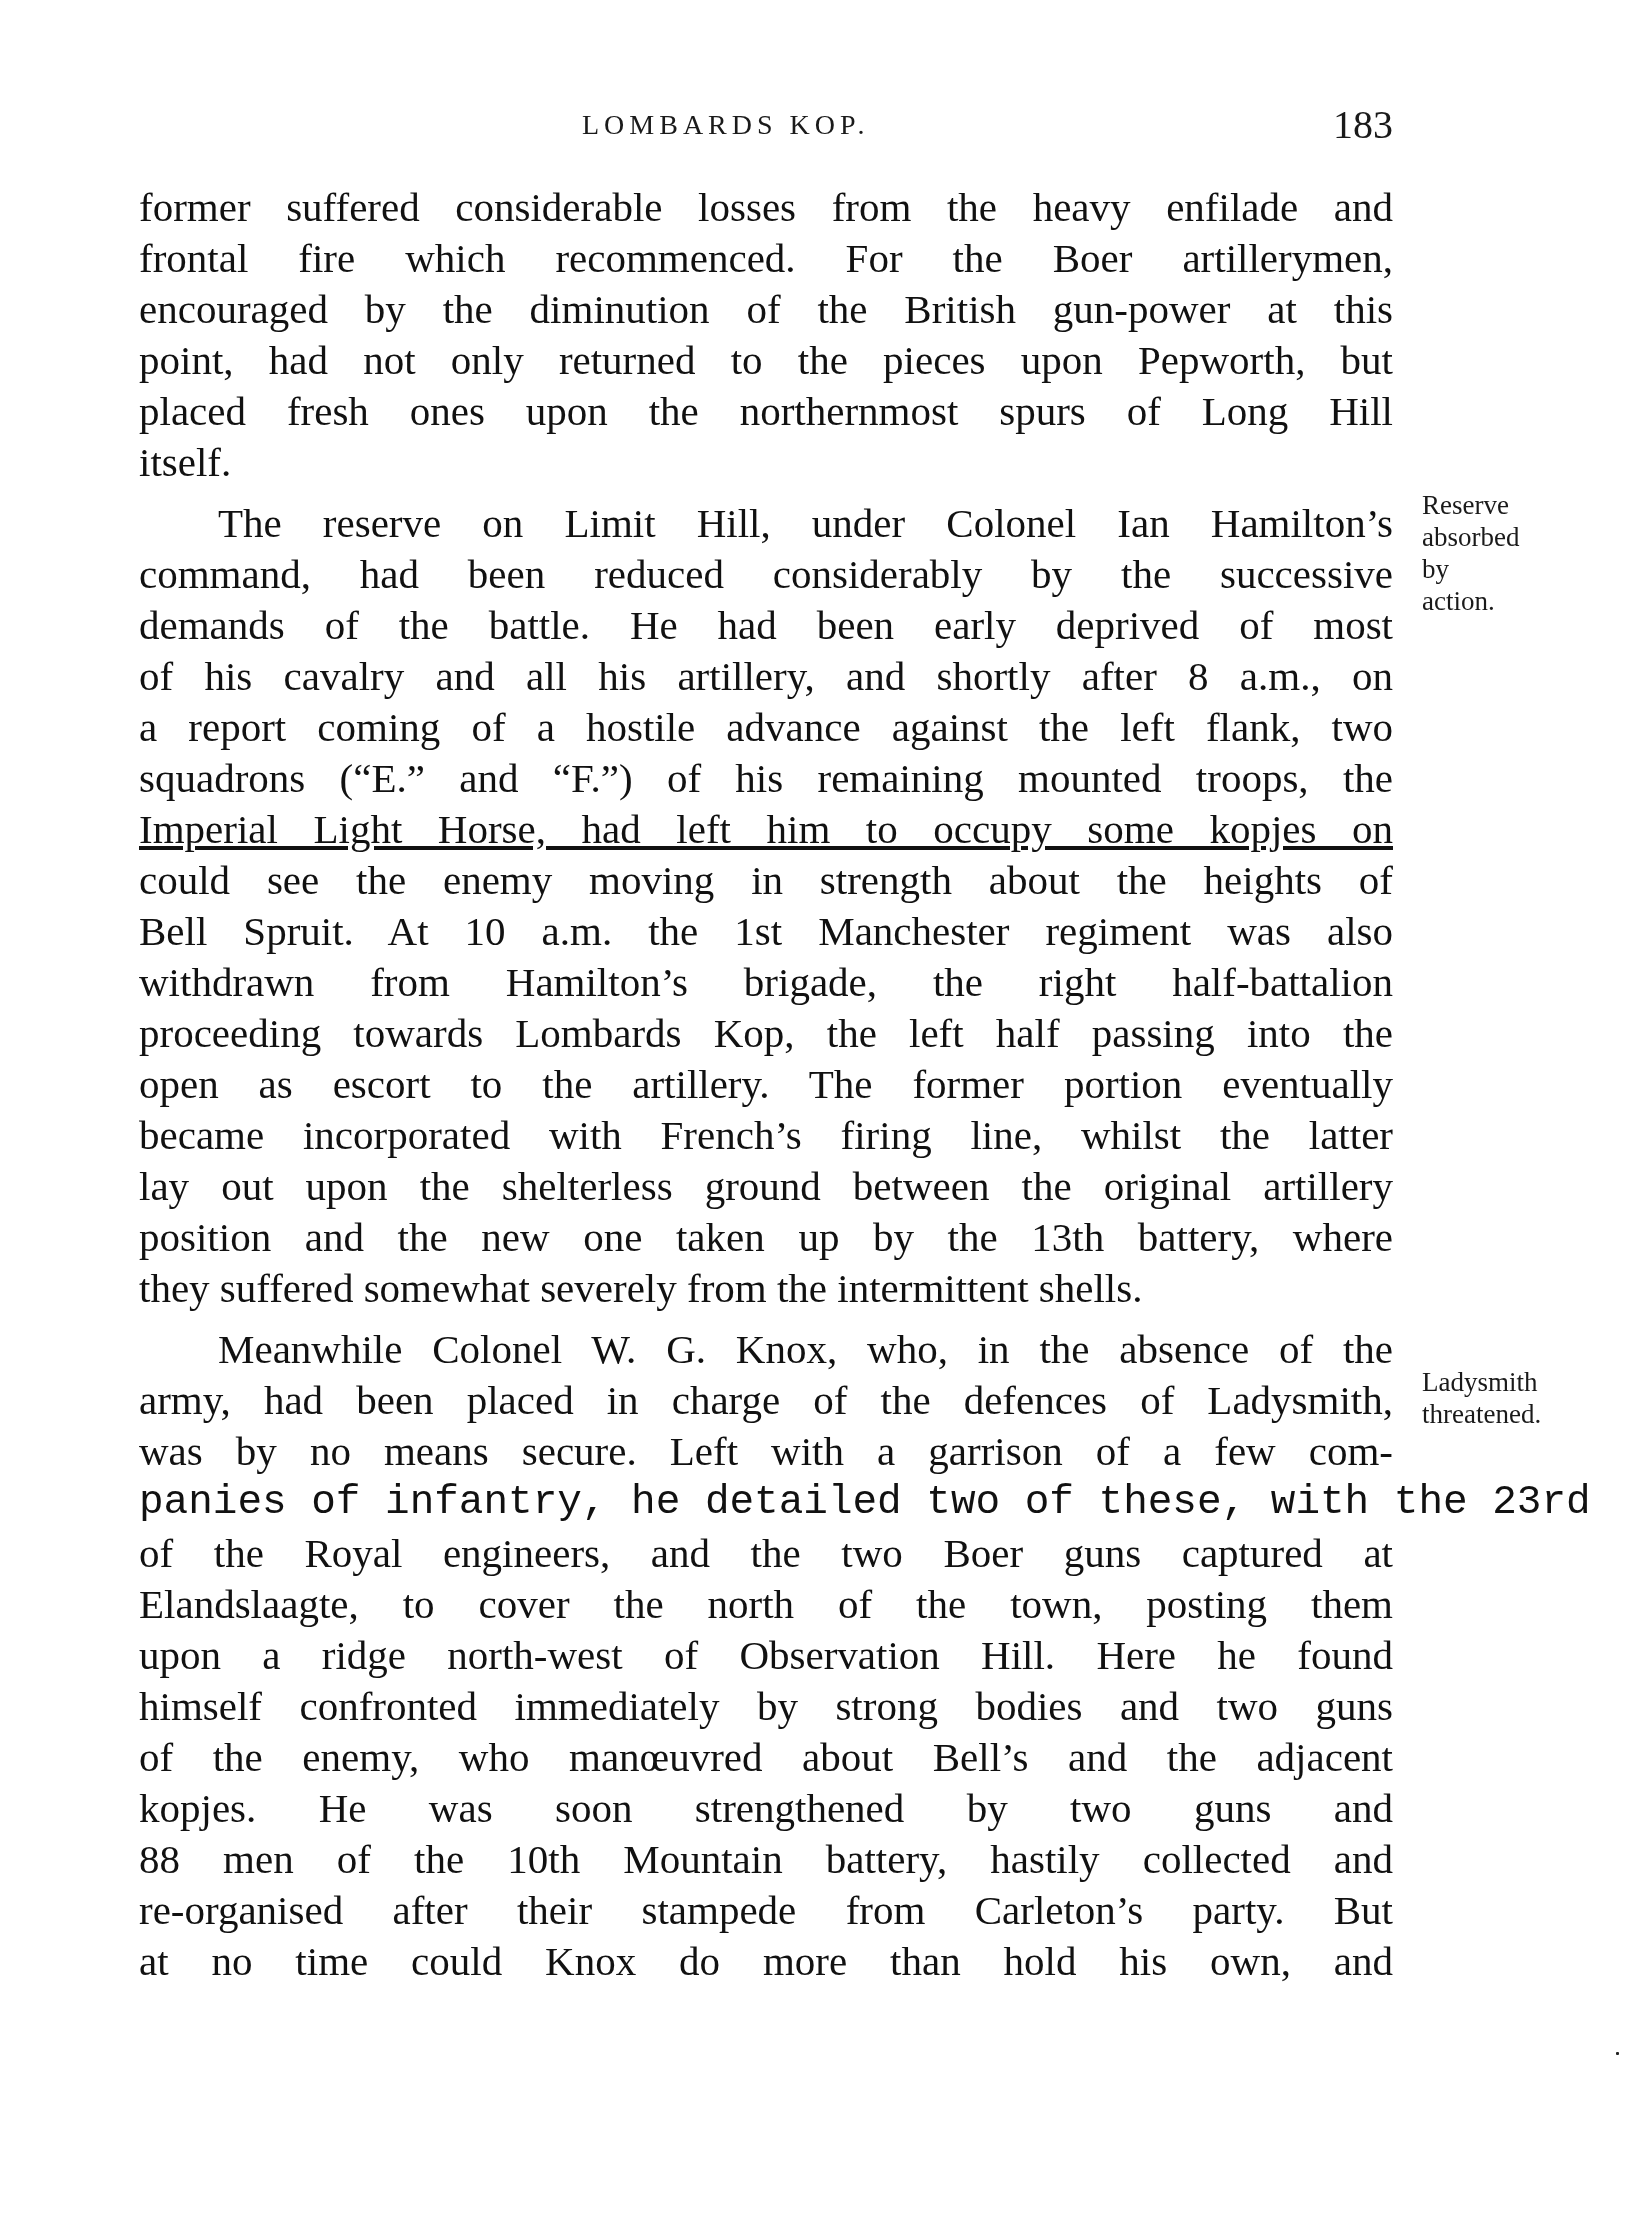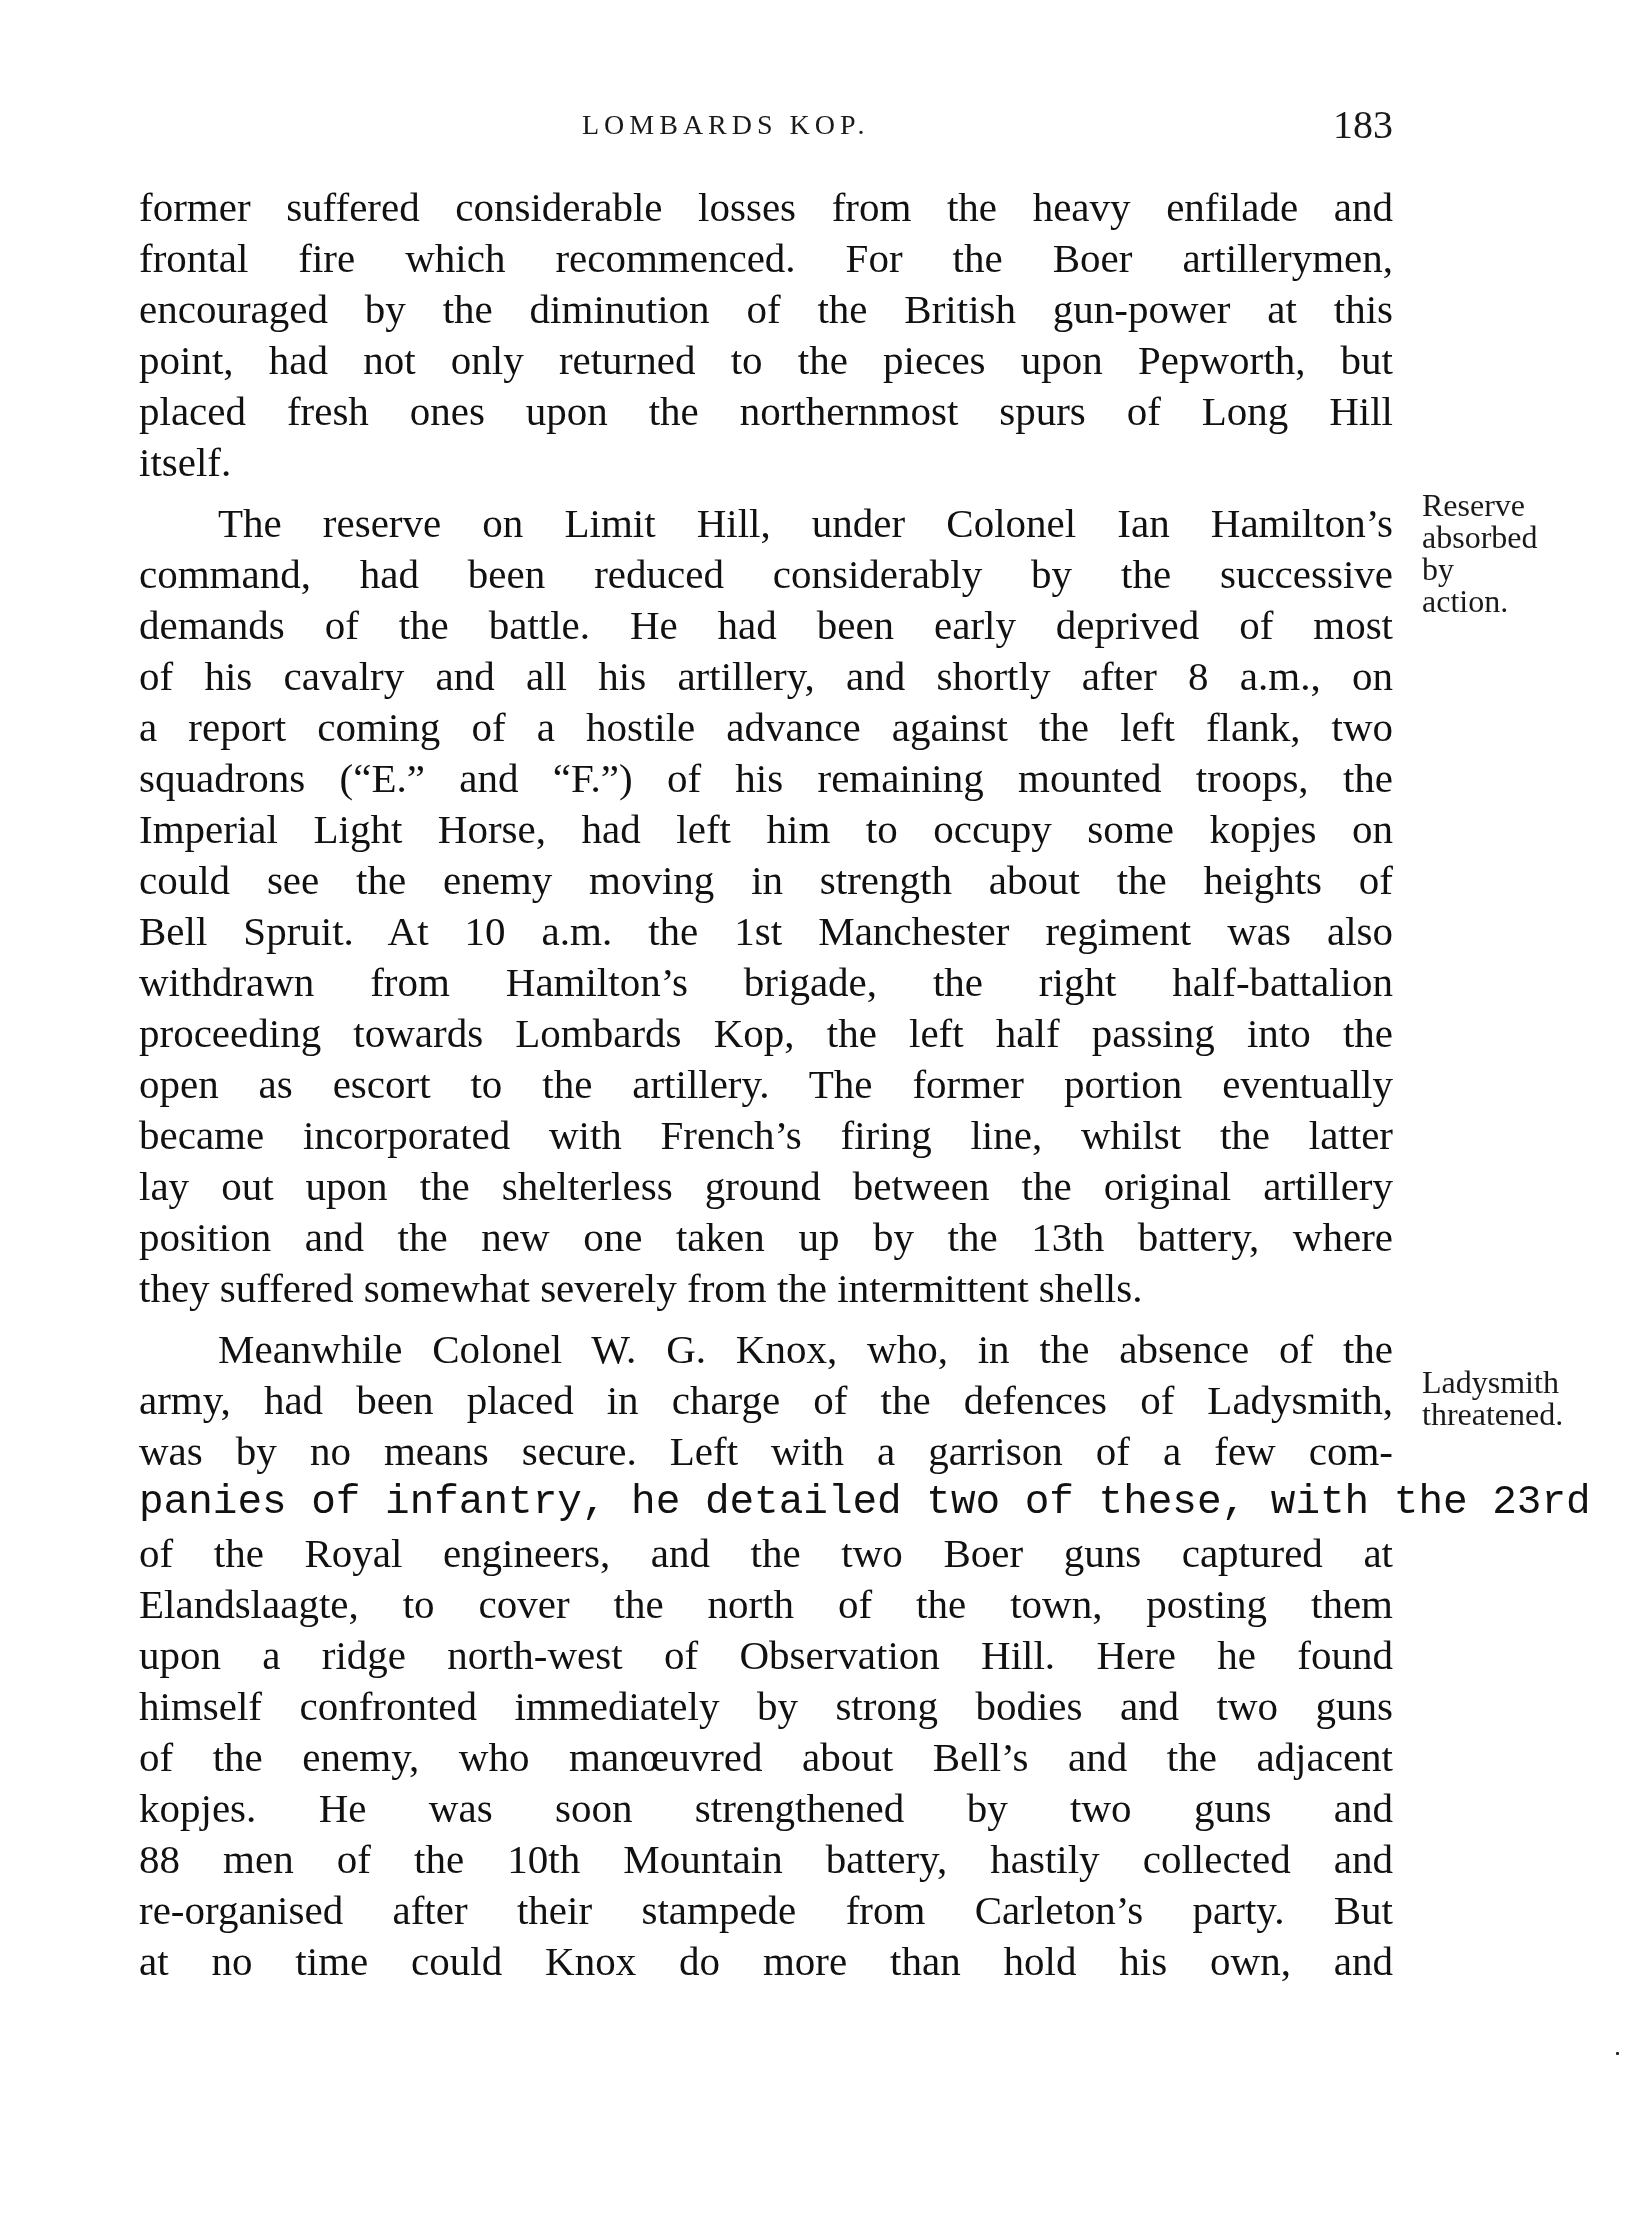--- a/index.html
+++ b/index.html
@@ -6,21 +6,21 @@
   body { width: 1647px; height: 2230px; position: relative; overflow: hidden; color: #111111;
          font-family: "Liberation Serif", "DejaVu Serif", serif; }
   .running-head { position: absolute; left: 0; top: 95px; width: 1647px; height: 59px; }
   .head-title { position: absolute; left: 582px; top: 0; font-size: 28px; letter-spacing: 5px; line-height: 59px; color: #1a1a1a; }
   .page-number { position: absolute; left: 1333px; top: 0; font-size: 40px; line-height: 59px; color: #1a1a1a; }
   .body-text { position: absolute; left: 139px; top: 182px; width: 1254px; }
   .line { display: block; height: 51px; line-height: 51px; font-size: 41px; white-space: nowrap;
           text-align: justify; text-align-last: justify; overflow: visible; }
   .line.last { text-align: left; text-align-last: left; }
   .line.indent { padding-left: 79px; margin-top: 10px; }
-  .sidenote { position: absolute; left: 1422px; font-size: 32px; line-height: 32px; color: #1a1a1a; }
+  .sidenote { position: absolute; left: 1422px; font-size: 27px; line-height: 32px; color: #1a1a1a; }
   .sidenote span { display: block; white-space: nowrap; }
   .speck { position: absolute; left: 1616px; top: 2052px; width: 3px; height: 3px; background: #222; border-radius: 1px; }
 </style>
 </head>
 <body>
 
 <div class="running-head">
   <span class="head-title">LOMBARDS KOP.</span>
   <span class="page-number">183</span>
 </div>
@@ -34,21 +34,21 @@
       <span class="line" style="white-space: nowrap; display: block; width: 1254px; box-sizing: border-box;">placed fresh ones upon the northernmost spurs of Long Hill</span>
       <span class="line last" style="white-space: nowrap; display: block; width: 1254px; box-sizing: border-box;">itself.</span>
     </div>
     <div>
       <span class="line indent" style="white-space: nowrap; display: block; width: 1254px; box-sizing: border-box;">The reserve on Limit Hill, under Colonel Ian Hamilton’s</span>
       <span class="line" style="white-space: nowrap; display: block; width: 1254px; box-sizing: border-box;">command, had been reduced considerably by the successive</span>
       <span class="line" style="white-space: nowrap; display: block; width: 1254px; box-sizing: border-box;">demands of the battle.  He had been early deprived of most</span>
       <span class="line" style="white-space: nowrap; display: block; width: 1254px; box-sizing: border-box;">of his cavalry and all his artillery, and shortly after 8 a.m., on</span>
       <span class="line" style="white-space: nowrap; display: block; width: 1254px; box-sizing: border-box;">a report coming of a hostile advance against the left flank, two</span>
       <span class="line" style="white-space: nowrap; display: block; width: 1254px; box-sizing: border-box;">squadrons (“E.” and “F.”) of his remaining mounted troops, the</span>
-      <span class="line" style="white-space: nowrap; display: block; width: 1254px; box-sizing: border-box;">Imperial Light Horse, had left him to occupy some kopjes on</span>
+      <span class="line" style="white-space: nowrap; display: block; width: 1254px; box-sizing: border-box; text-decoration: underline;">Imperial Light Horse, had left him to occupy some kopjes on</span>
       <span class="line" style="white-space: nowrap; display: block; width: 1254px; box-sizing: border-box;">could see the enemy moving in strength about the heights of</span>
       <span class="line" style="white-space: nowrap; display: block; width: 1254px; box-sizing: border-box;">Bell Spruit.  At 10 a.m. the 1st Manchester regiment was also</span>
       <span class="line" style="white-space: nowrap; display: block; width: 1254px; box-sizing: border-box;">withdrawn from Hamilton’s brigade, the right half-battalion</span>
       <span class="line" style="white-space: nowrap; display: block; width: 1254px; box-sizing: border-box;">proceeding towards Lombards Kop, the left half passing into the</span>
       <span class="line" style="white-space: nowrap; display: block; width: 1254px; box-sizing: border-box;">open as escort to the artillery.  The former portion eventually</span>
       <span class="line" style="white-space: nowrap; display: block; width: 1254px; box-sizing: border-box;">became incorporated with French’s firing line, whilst the latter</span>
       <span class="line" style="white-space: nowrap; display: block; width: 1254px; box-sizing: border-box;">lay out upon the shelterless ground between the original artillery</span>
       <span class="line" style="white-space: nowrap; display: block; width: 1254px; box-sizing: border-box;">position and the new one taken up by the 13th battery, where</span>
       <span class="line last" style="white-space: nowrap; display: block; width: 1254px; box-sizing: border-box;">they suffered somewhat severely from the intermittent shells.</span>
     </div>

